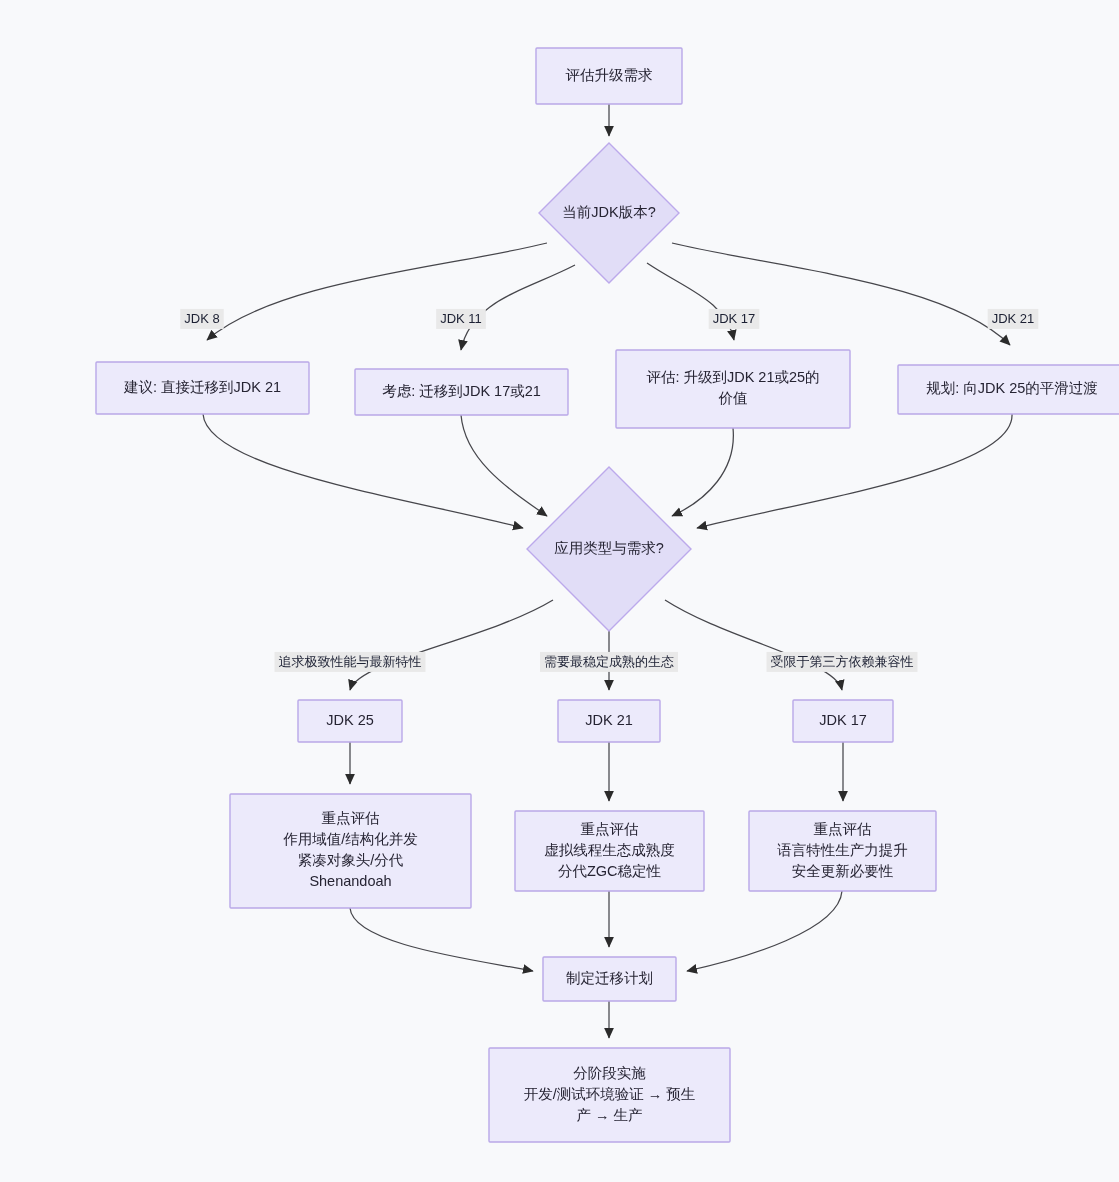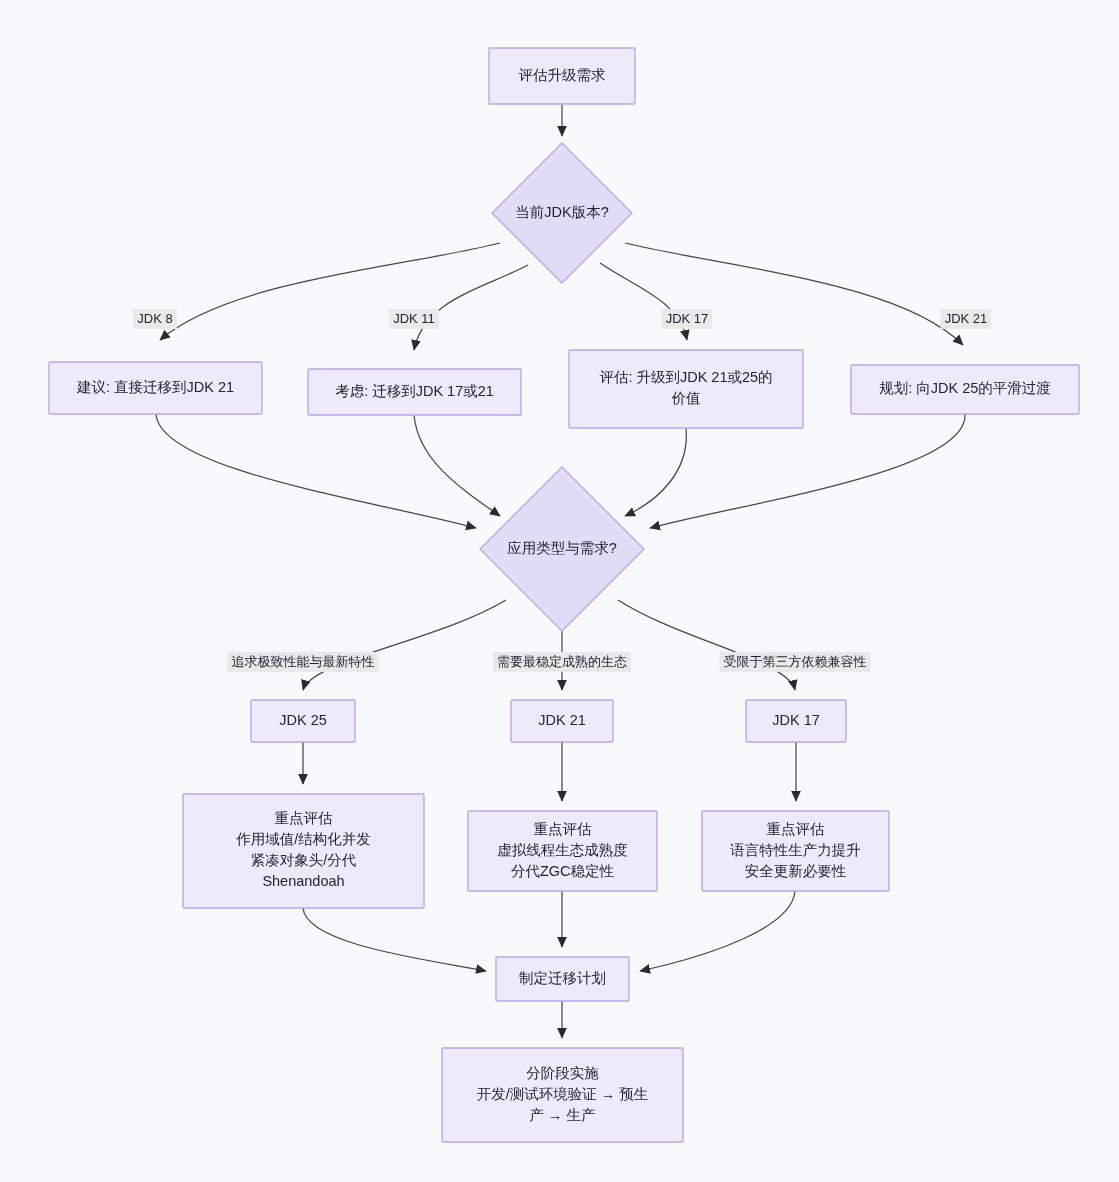--- a/index.html
+++ b/index.html
@@ -2,21 +2,21 @@
 <html><head>
 <meta charset="utf-8">
 <style>
   html,body{margin:0;padding:0;}
   body{
     width:1119px;height:1182px;
     background:#F8F9FB;
     font-family:"Liberation Sans","DejaVu Sans",sans-serif;
     overflow:hidden;
   }
-  #chart-root{position:relative;width:1050px;height:1182px;}
+  #chart-root{position:relative;width:1050px;height:1182px;margin-left:47px;}
   svg#flow{position:absolute;top:0;left:0;width:1119px;height:1182px;}
   .node-rect{fill:#ECEAFB;stroke:#B9A8E8;stroke-width:1.4;}
   .node-diamond{fill:#E1DDF7;stroke:#BCA9EB;stroke-width:1.4;}
   .node-text{
     fill:#262433;font-size:14.5px;
     font-family:"Liberation Sans","DejaVu Sans",sans-serif;
     text-anchor:middle;dominant-baseline:middle;
   }
   .edge{fill:none;stroke:#46464B;stroke-width:1.25;}
   .edge-label-bg{fill:#E9E9E9;}

